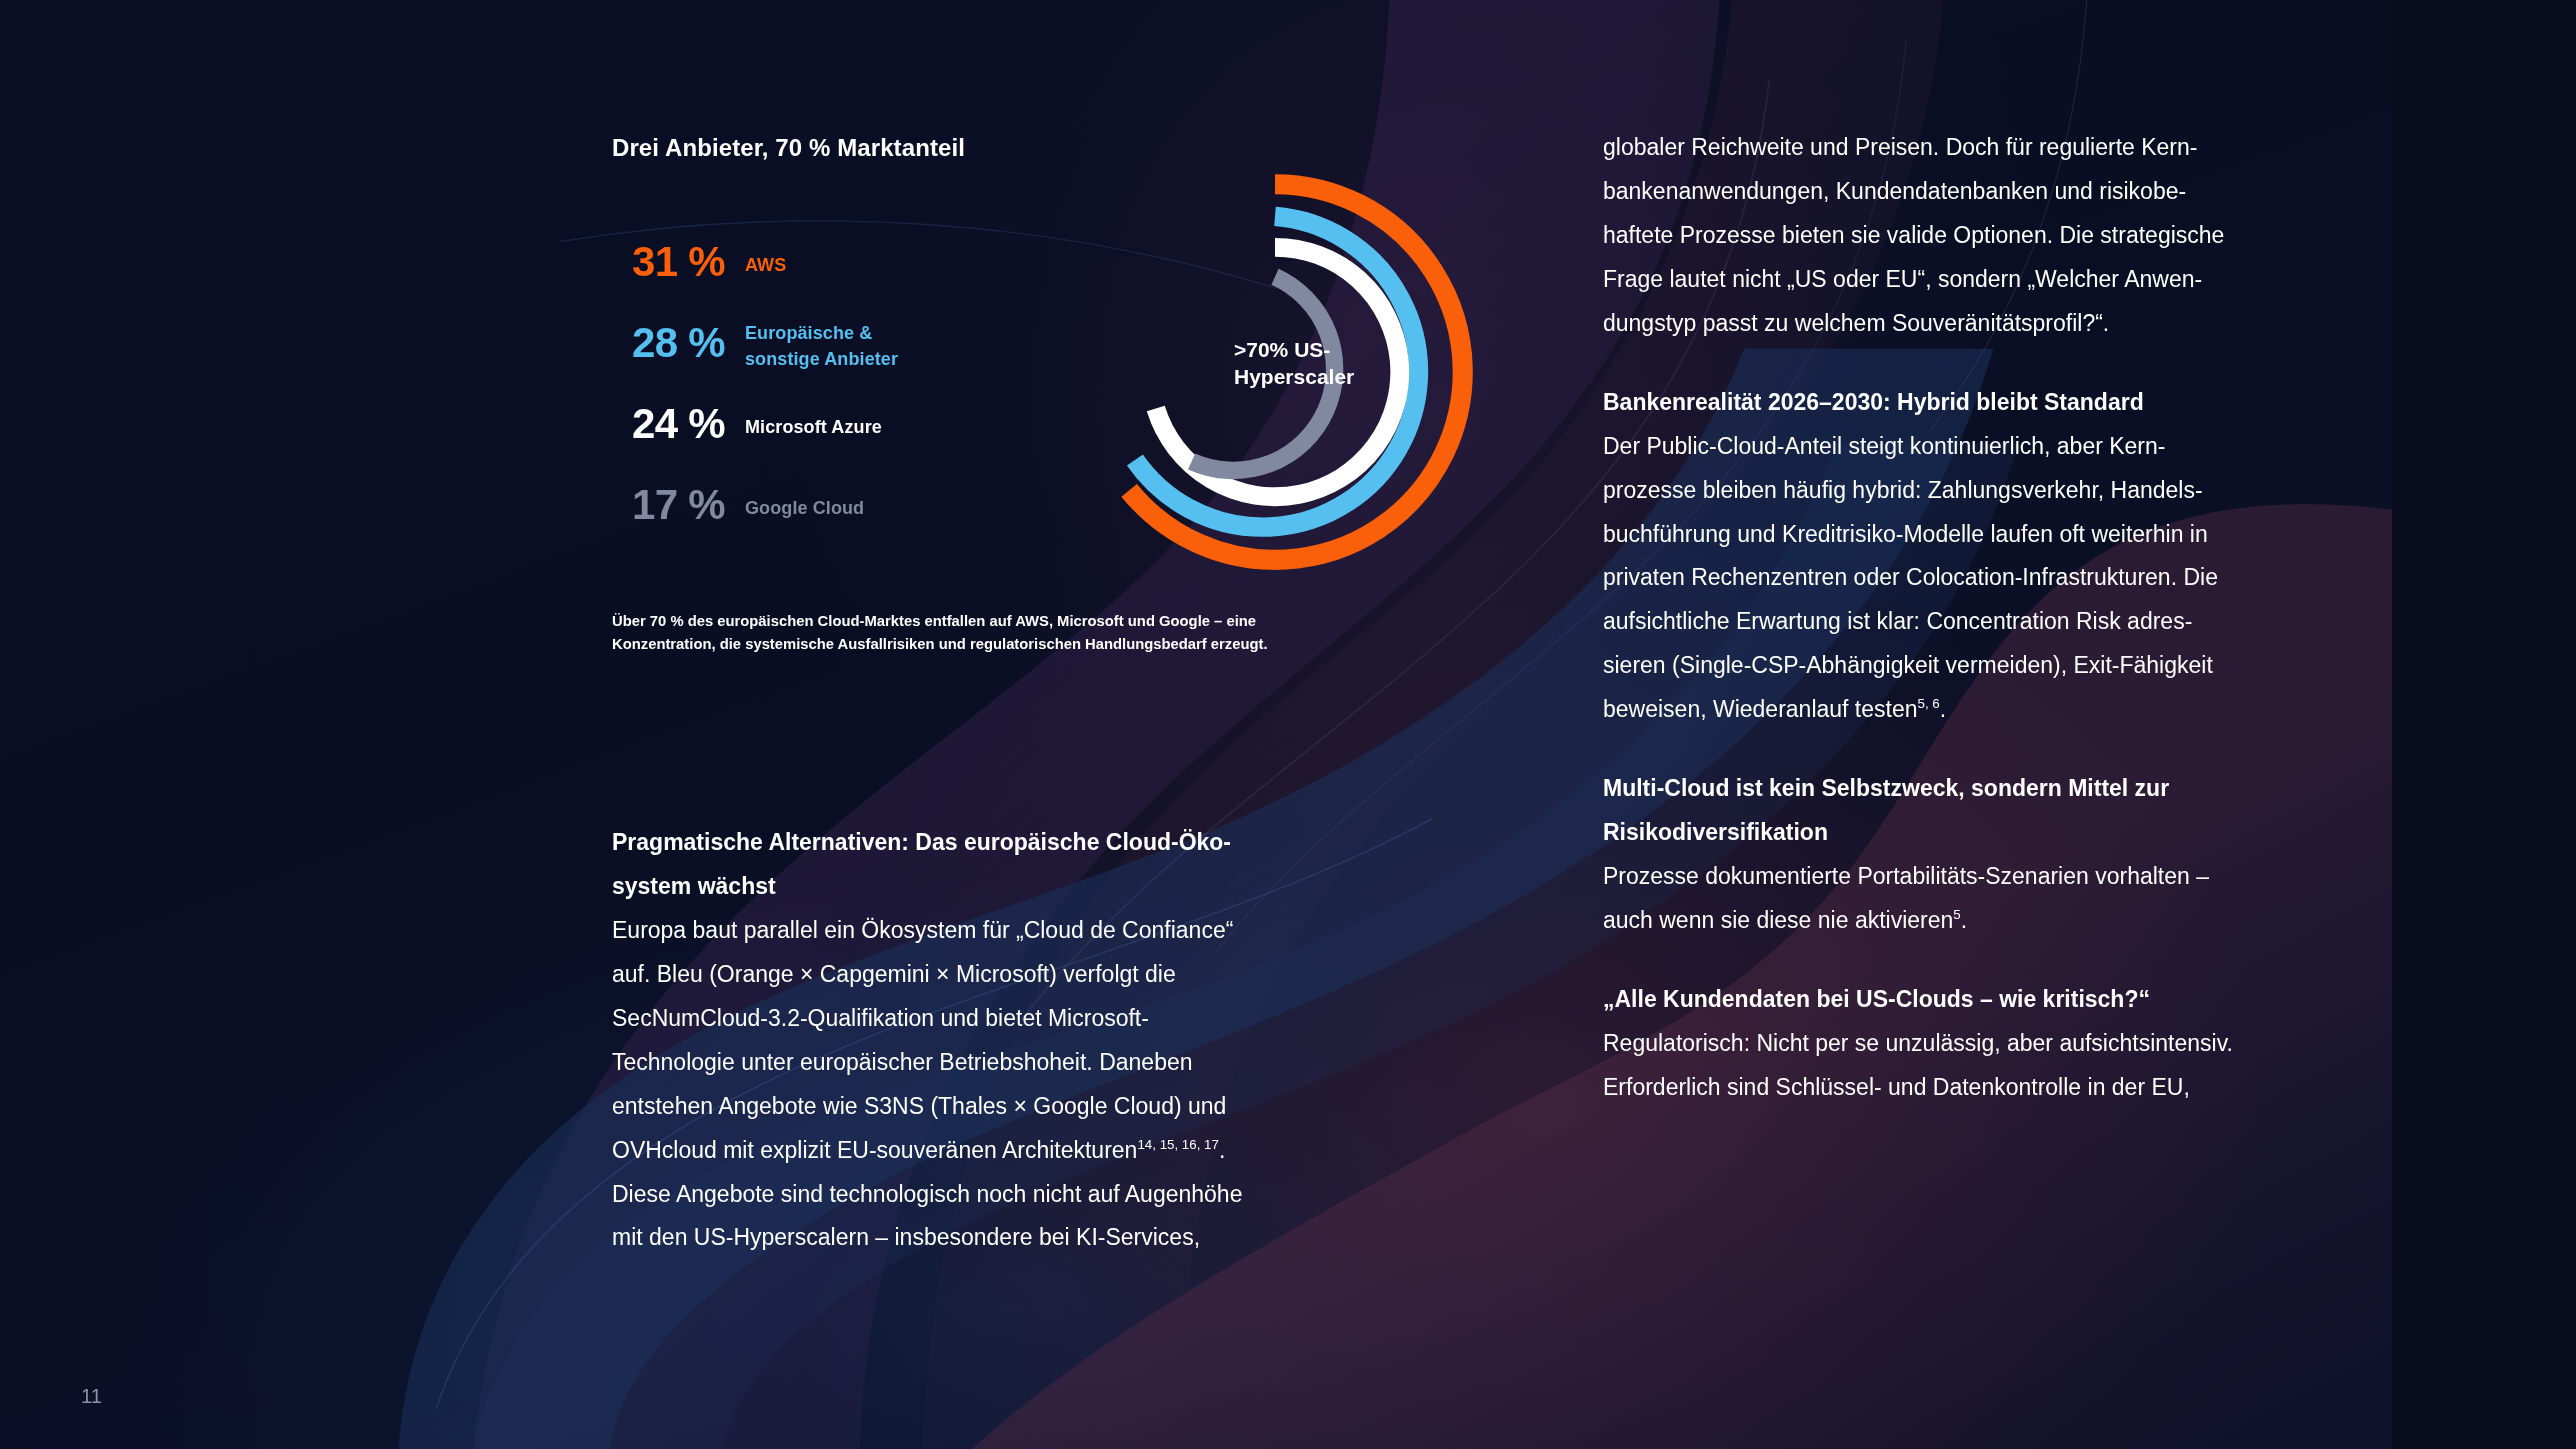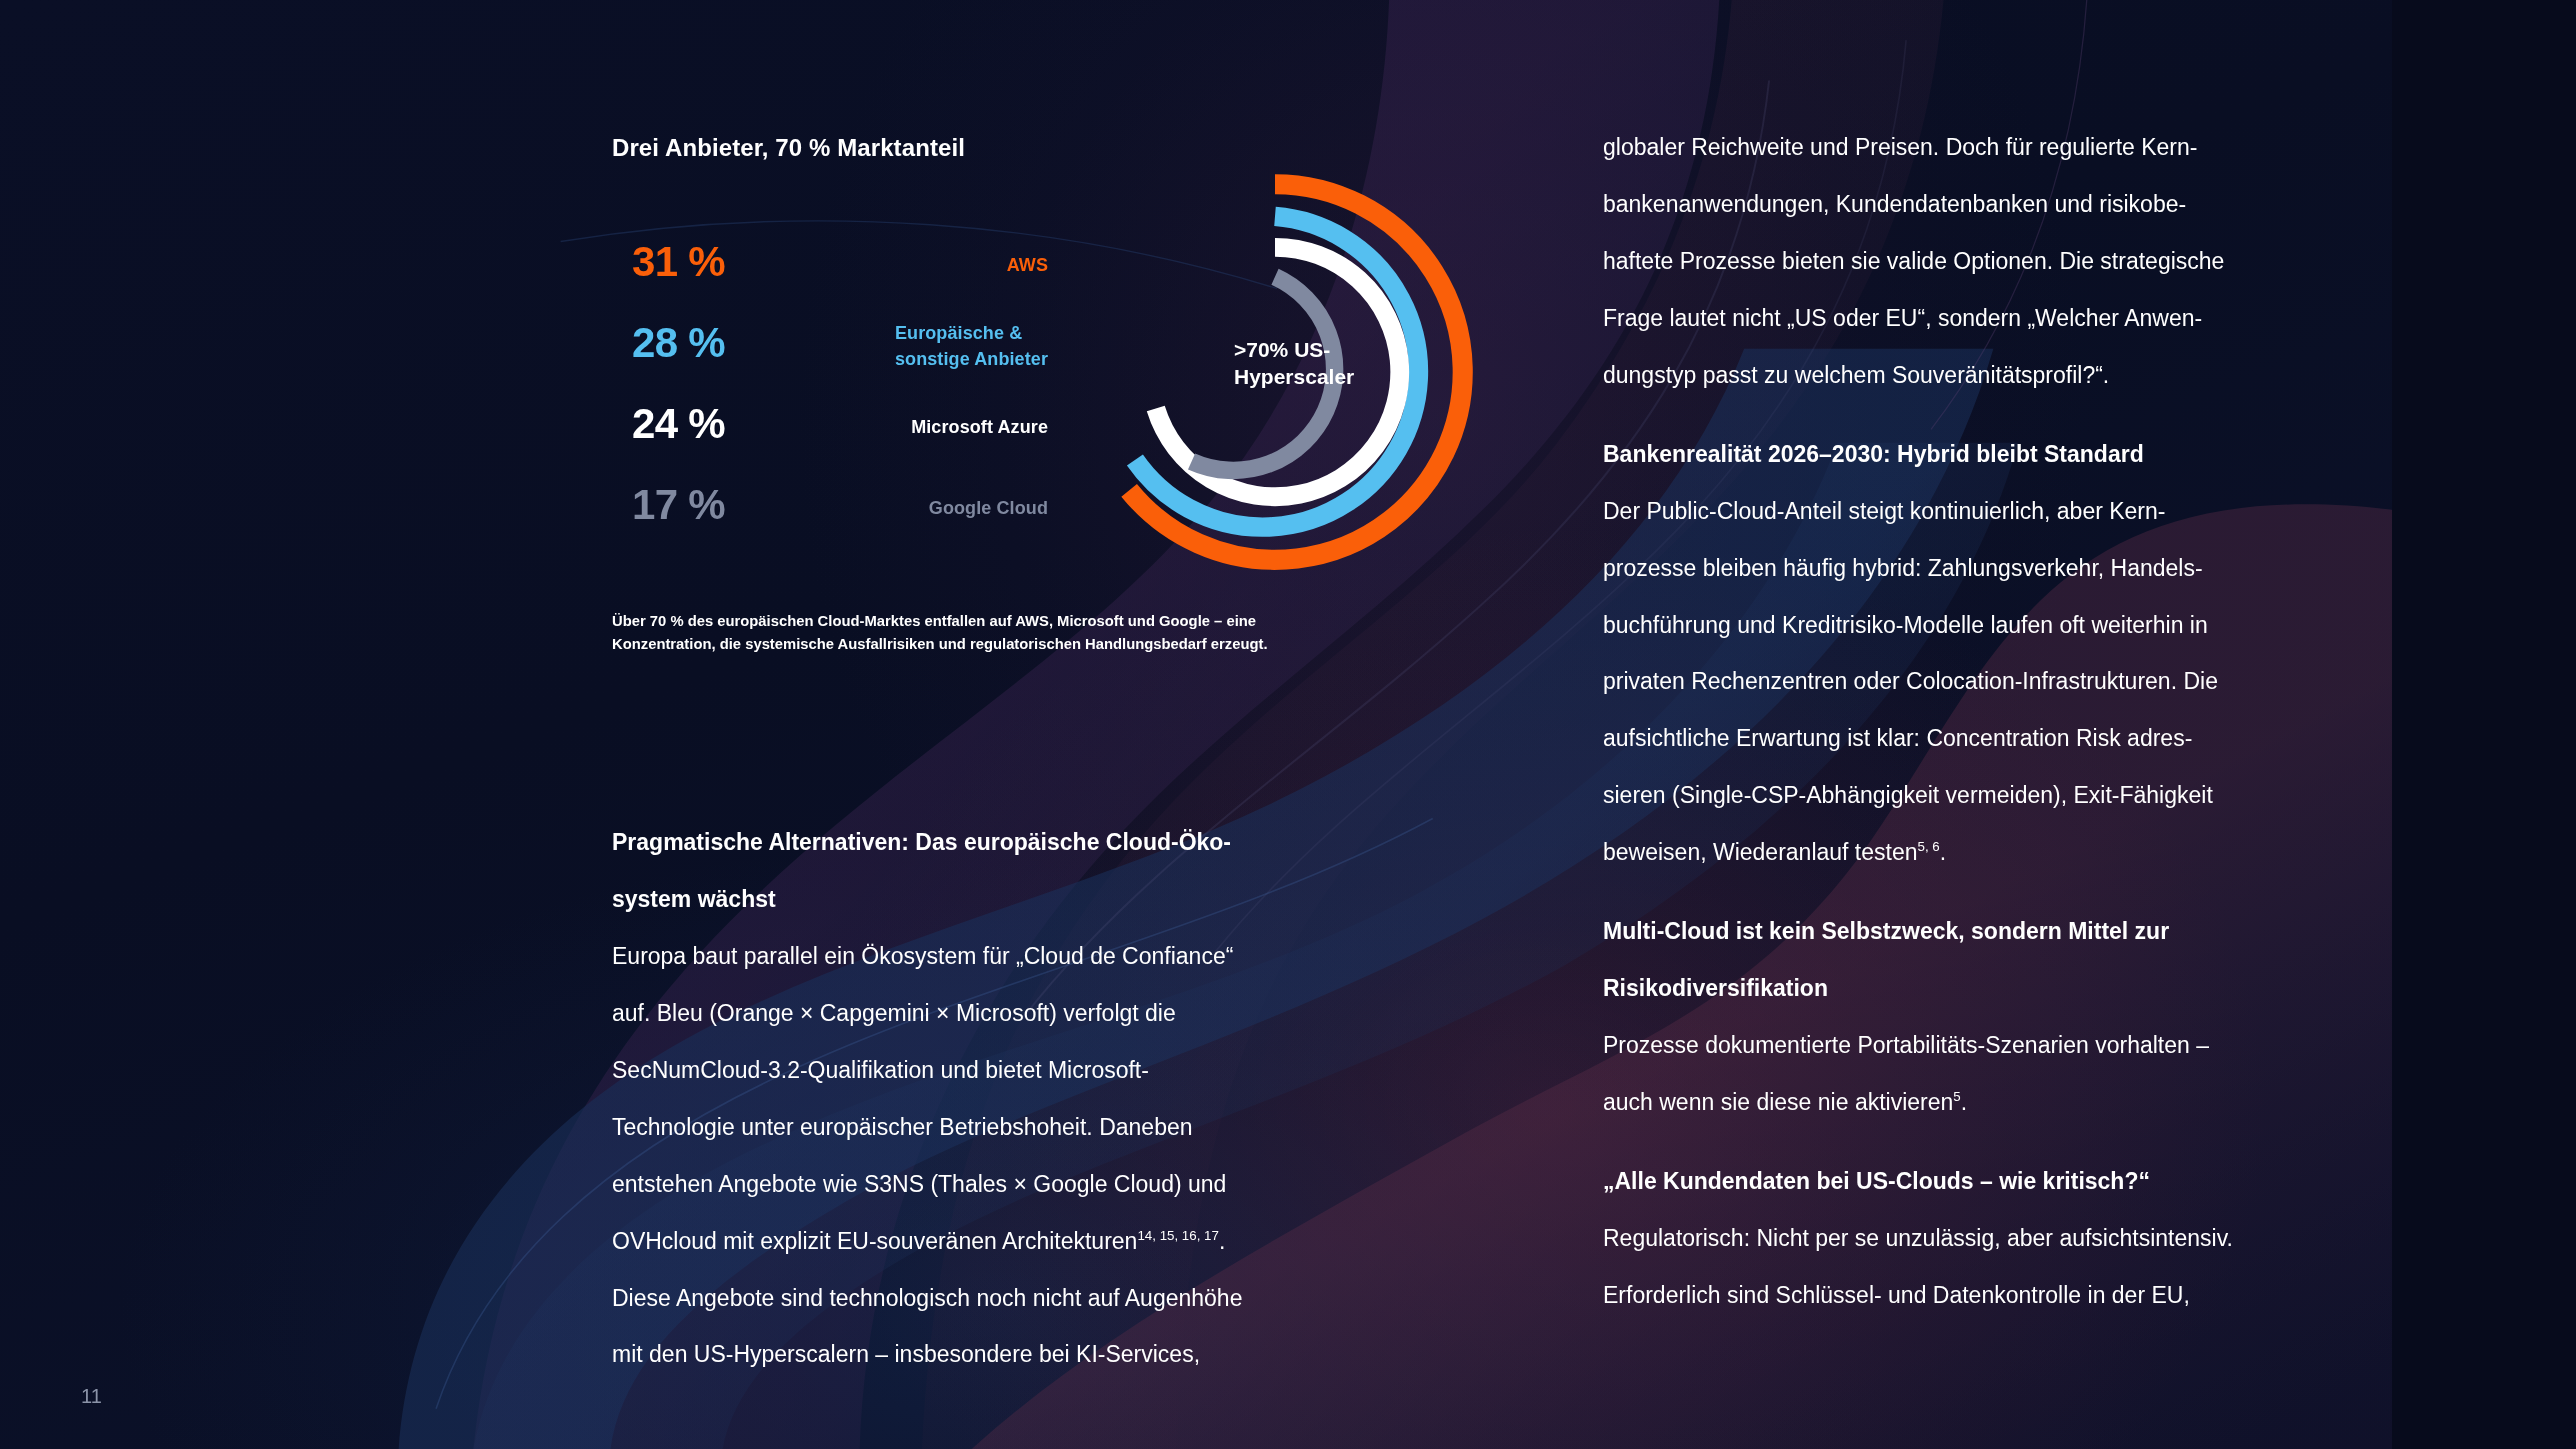--- a/index.html
+++ b/index.html
@@ -49,21 +49,20 @@
     font-weight: 700;
     letter-spacing: 0.1px;
     color: #FFFFFF;
   }
 
   .legend { position: absolute; left: 20px; top: 221px; width: 416px; }
   .legend-row {
     display: flex;
     align-items: center;
     height: 81px;
-    justify-content: space-between;
   }
   .legend-pct {
     width: 113px;
     flex: none;
     font-size: 42px;
     font-weight: 700;
     letter-spacing: -0.7px;
     line-height: 1;
     white-space: nowrap;
   }
@@ -123,21 +122,21 @@
   .para {
     font-size: 23px;
     line-height: 1.78;
     font-weight: 400;
     color: #FFFFFF;
     margin: 0;
   }
   .para.head {
     font-weight: 700;
   }
-  .para + .para { margin-top: 16px; }
+  .para + .para { margin-top: 3px; }
   .para.spacer-top { margin-top: 38px; }
   sup { font-size: 0.58em; vertical-align: super; line-height: 0; }
 
   .page-number {
     position: absolute;
     left: 81px;
     top: 1385px;
     font-size: 20px;
     font-weight: 400;
     color: #8B93A8;

